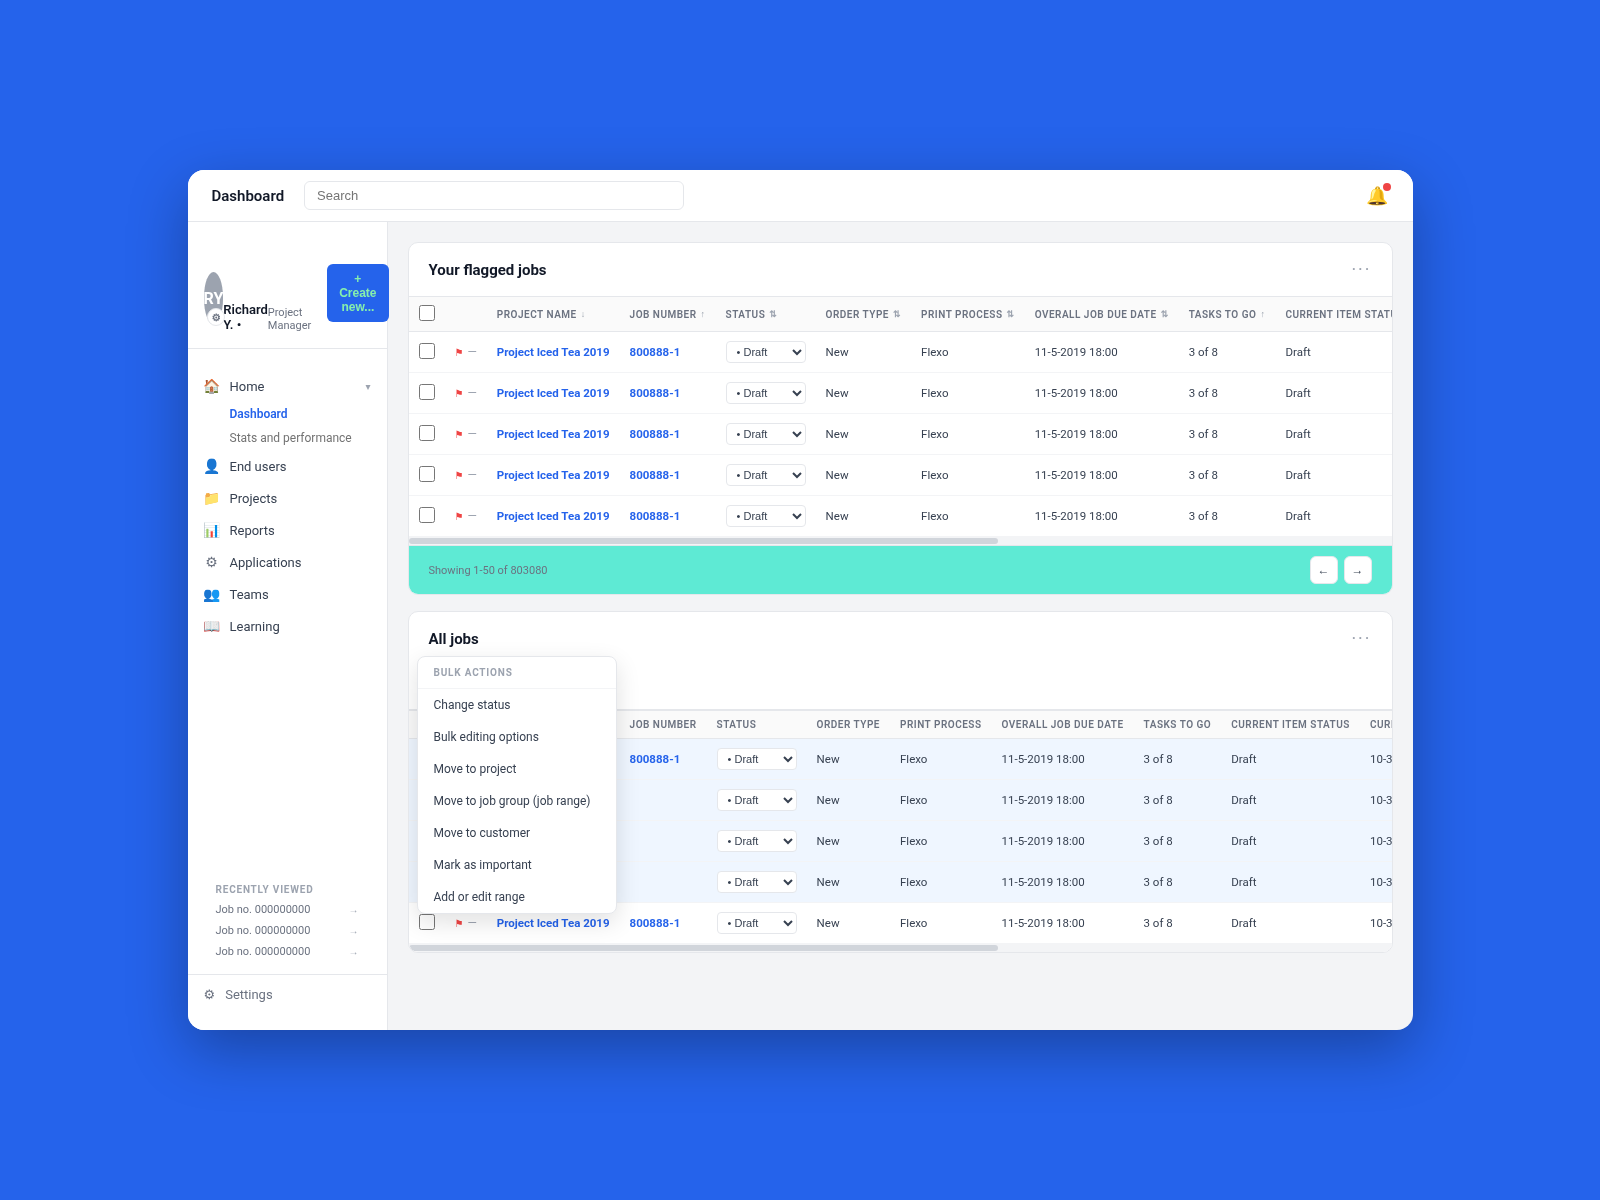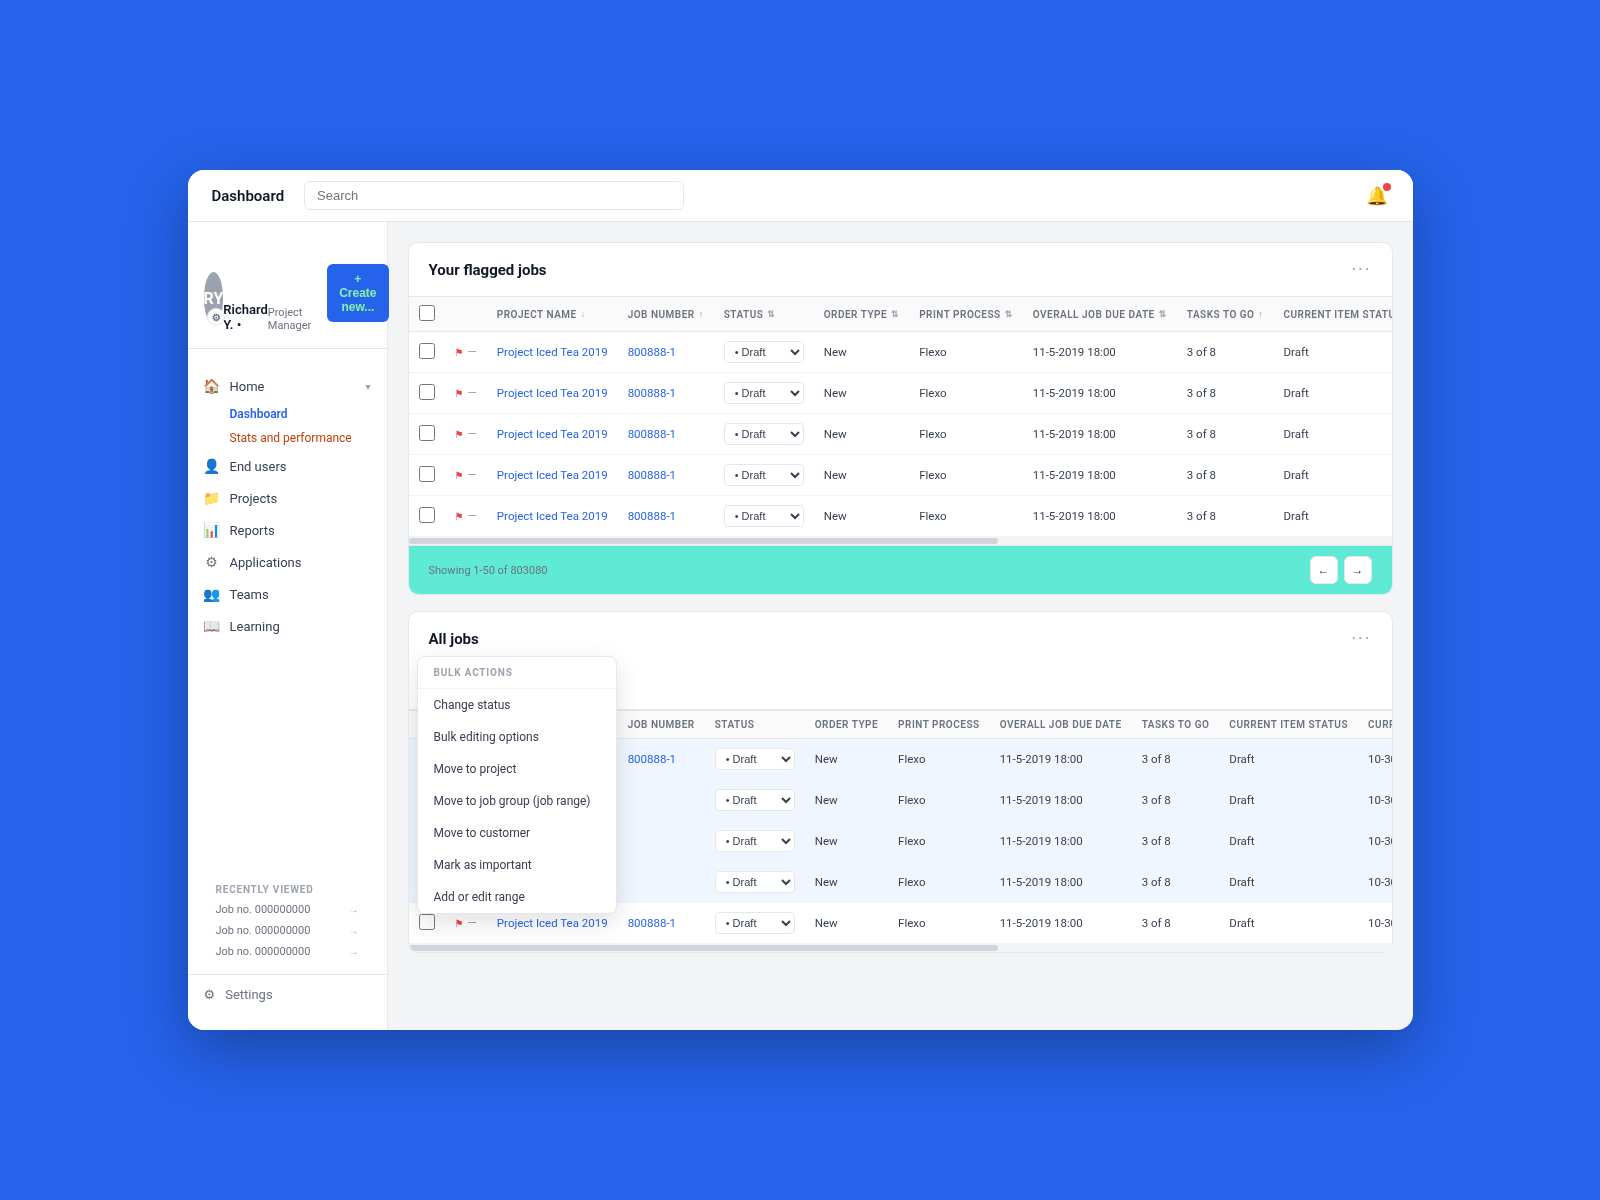--- a/index.html
+++ b/index.html
@@ -161,21 +161,21 @@
       font-size: 13px;
       color: #374151;
       cursor: pointer;
       border-radius: 0;
       transition: background 0.15s;
     }
     .sidebar-item-icon { font-size: 14px; color: #6b7280; width: 16px; text-align: center; }
     .sidebar-sub-item {
       padding: 5px 16px 5px 42px;
       font-size: 12px;
-      color: #c2410c;
+      color: #737373;
       cursor: pointer;
     }
     .sidebar-sub-item.active { color: #2563eb; font-weight: 600; }
     .sidebar-arrow { margin-left: auto; font-size: 10px; color: #9ca3af; }
     .recently-viewed {
       padding: 12px 16px 4px;
       font-size: 10px;
       font-weight: 700;
       color: #9ca3af;
       letter-spacing: 0.08em;
@@ -262,21 +262,21 @@
       padding: 9px 10px;
       color: #374151;
       white-space: nowrap;
       border-bottom: 1px solid #f3f4f6;
       vertical-align: middle;
     }
     .row-checkbox { width: 16px; height: 16px; cursor: pointer; }
     .row-actions { display: flex; align-items: center; gap: 4px; }
     .row-flag { color: #ef4444; font-size: 10px; cursor: pointer; }
     .row-dash { color: #9ca3af; font-size: 12px; cursor: pointer; }
-    .link-cell { color: #2563eb; cursor: pointer; text-decoration: none; }
+    .link-cell { color: #2563eb; cursor: pointer; text-decoration: none; font-weight: bold; }
     .status-select {
       border: 1px solid #e5e7eb;
       border-radius: 4px;
       padding: 3px 6px;
       font-size: 11px;
       color: #374151;
       background: #fff;
       cursor: pointer;
       min-width: 80px;
     }

